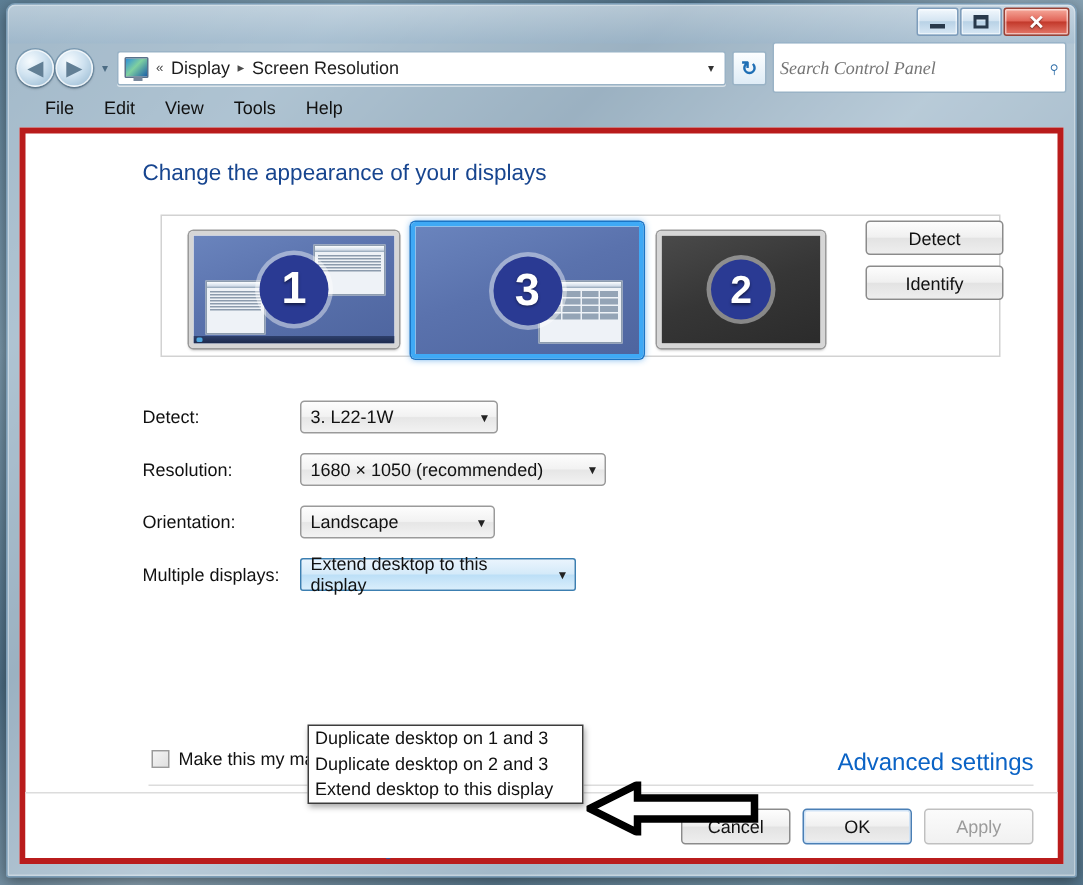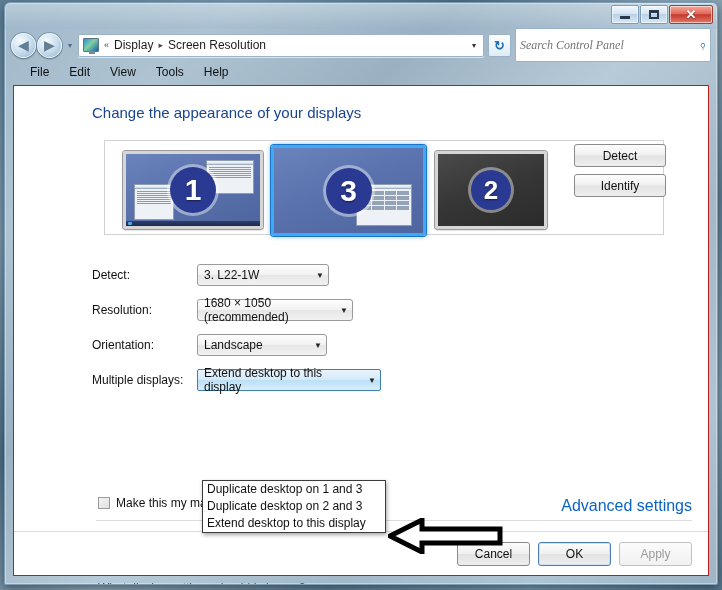--- a/index.html
+++ b/index.html
@@ -88,21 +88,21 @@
   }
   .search-glass { color: #2f6ea8; font-size: 13px; transform: rotate(-45deg); }
   
   #menubar {
     height: 22px; display: flex; align-items: center; padding-left: 16px; gap: 2px;
   }
   .menu-item { font-size: 12px; color: #111; padding: 2px 9px; }
   
   #content {
     position: absolute; left: 8px; right: 8px; top: 82px; bottom: 8px;
-    background: #fff; border: 1px solid #b91c1c;
+    background: #fff; border: 4px solid #b91c1c;
   }
   #pagehead {
     font-size: 15px; color: #17458f; padding: 18px 0 0 78px;
     font-family: "Liberation Sans", sans-serif;
   }
   
   #preview {
     position: absolute; left: 90px; top: 54px; width: 560px; height: 95px;
     border: 1px solid #d2d2d2; background: #fff;
   }
@@ -346,21 +346,21 @@
     <div class="form-row" style="top:178px;">
       <span class="form-label">Detect:</span>
       <div class="combo" style="width:132px;">
         <span>3. L22-1W</span>
         <span class="caret">▼</span>
       </div>
     </div>
 
     <div class="form-row" style="top:213px;">
       <span class="form-label">Resolution:</span>
-      <div class="combo" style="width:156px;">
+      <div class="combo" style="width:204px;">
         <span>1680 × 1050 (recommended)</span>
         <span class="caret">▼</span>
       </div>
     </div>
 
     <div class="form-row" style="top:248px;">
       <span class="form-label">Orientation:</span>
       <div class="combo" style="width:130px;">
         <span>Landscape</span>
         <span class="caret">▼</span>

